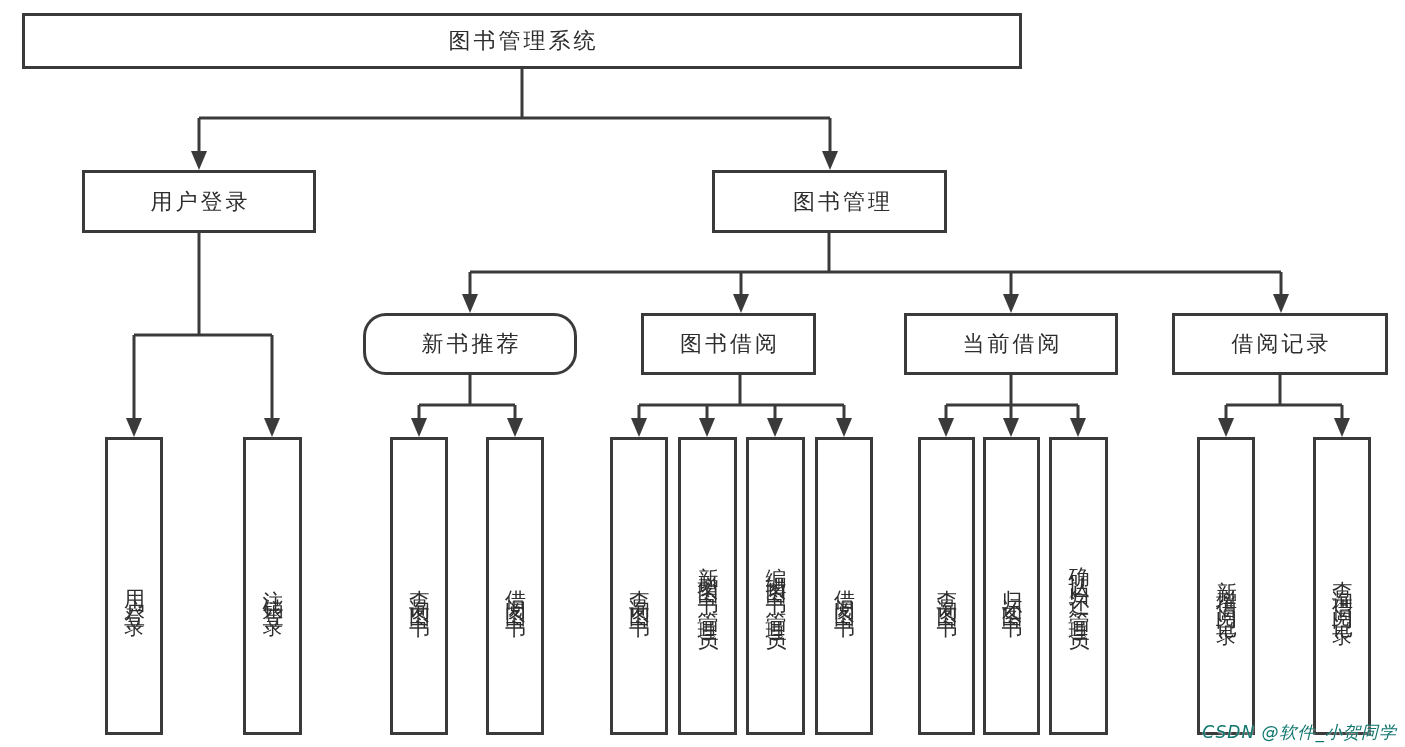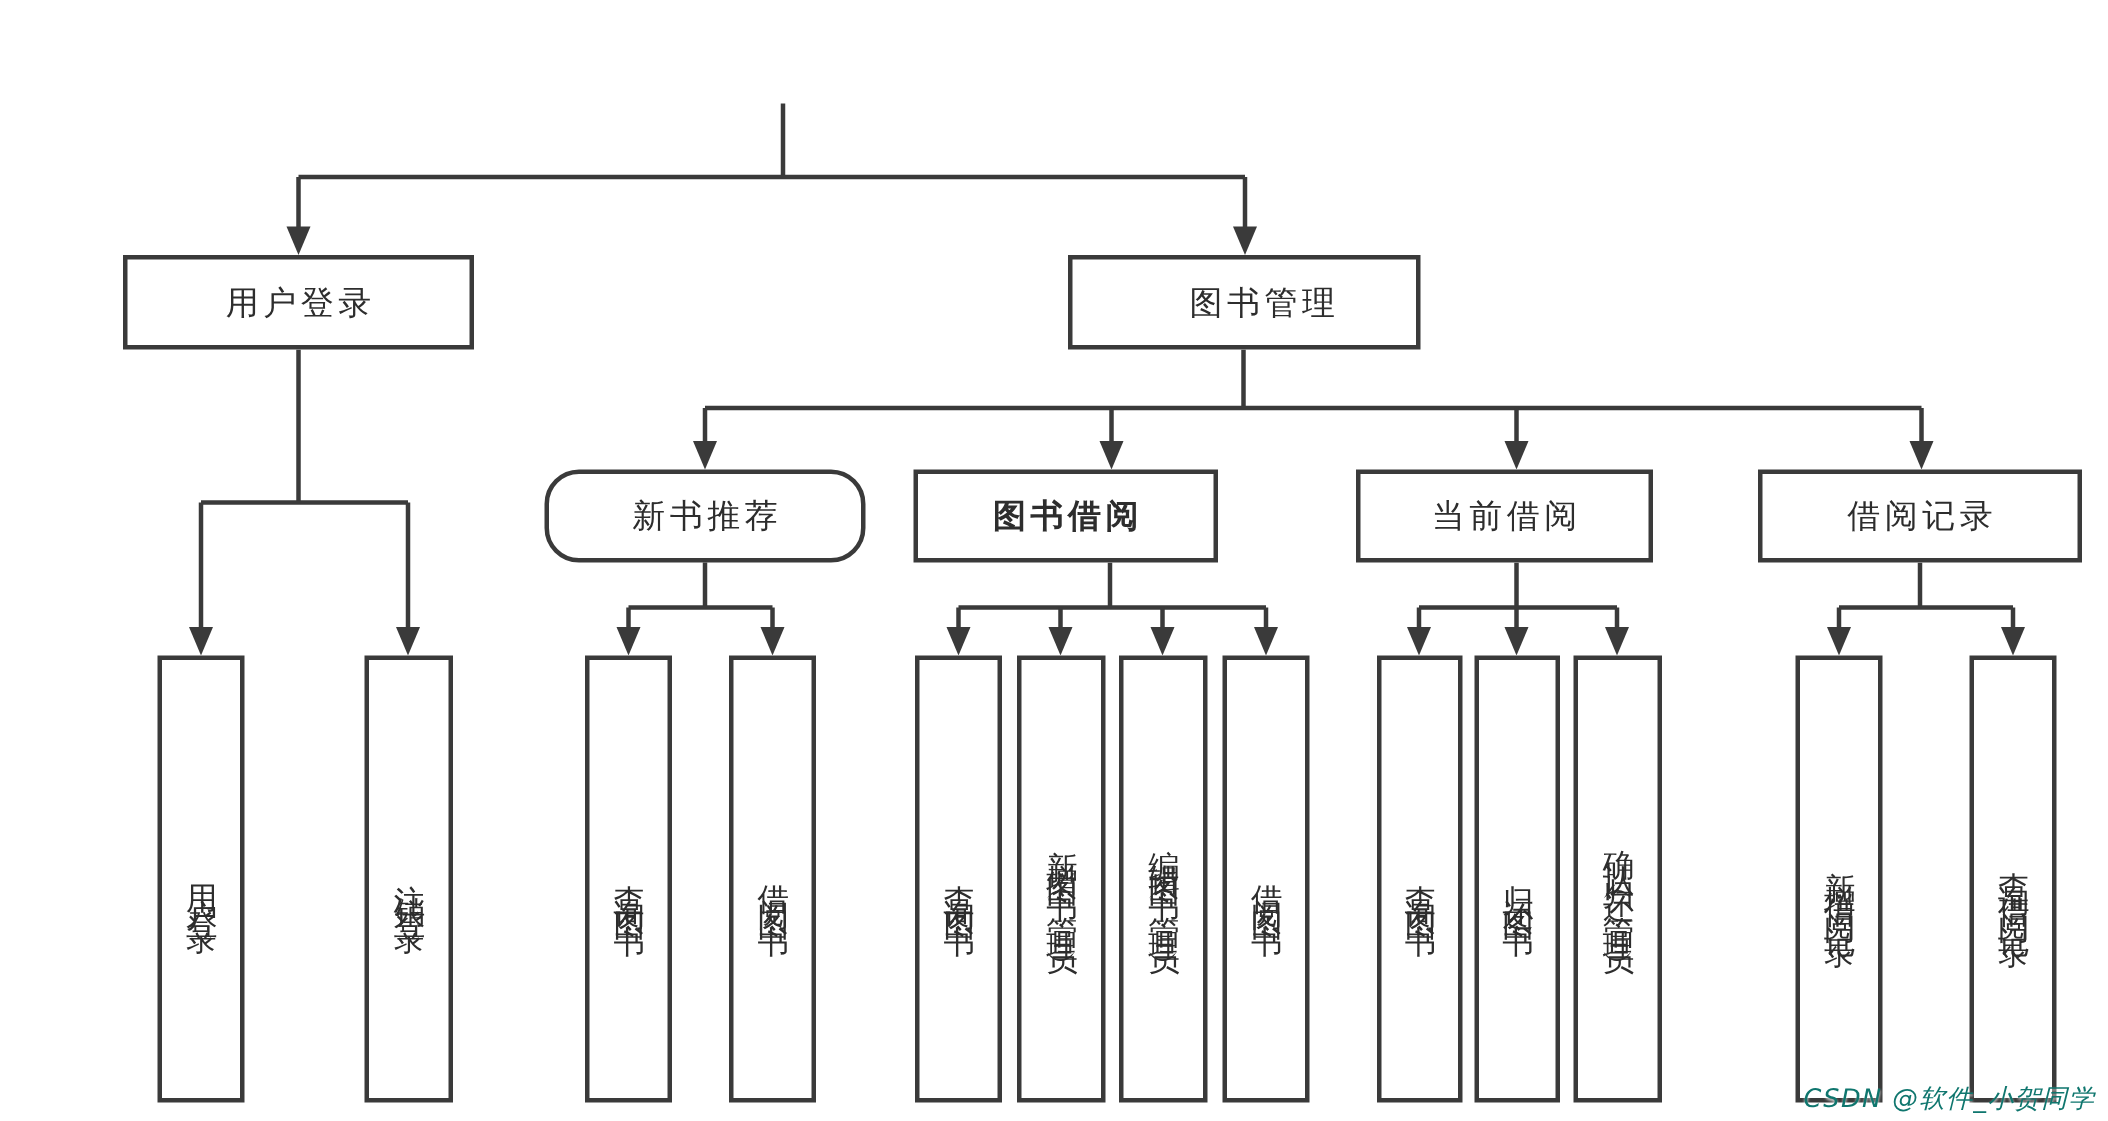--- a/index.html
+++ b/index.html
@@ -118,35 +118,38 @@
       <polygon points="1070,418 1086,418 1078,437"></polygon>
 
     <path d="M1280,375 V405"></path>
     <path d="M1226,405 H1342"></path>
     <path d="M1226,405 V420"></path>
       <polygon points="1218,418 1234,418 1226,437"></polygon>
     <path d="M1342,405 V420"></path>
       <polygon points="1334,418 1350,418 1342,437"></polygon>
   </svg>
 
+  <div class="node h" style="left:22px; top:13px; width:1000px; height:56px;">
+    <span>图书管理系统</span>
+  </div>
 
   <div class="node h" style="left:82px; top:170px; width:234px; height:63px;">
     <span>用户登录</span>
   </div>
   <div class="node h" style="left:712px; top:170px; width:235px; height:63px;padding-left:24px;">
     <span>图书管理</span>
   </div>
 
   <div class="node h" style="left:363px; top:313px; width:214px; height:62px;border-radius:23px;">
     <span>新书推荐</span>
   </div>
-  <div class="node h" style="left:609px; top:313px; width:203px; height:62px;font-weight:bold;">
+  <div class="node h" style="left:641px; top:313px; width:175px; height:62px;">
     <span>图书借阅</span>
   </div>
-  <div class="node h" style="left:904px; top:313px; width:198px; height:62px;">
+  <div class="node h" style="left:904px; top:313px; width:214px; height:62px;">
     <span>当前借阅</span>
   </div>
   <div class="node h" style="left:1172px; top:313px; width:216px; height:62px;">
     <span>借阅记录</span>
   </div>
 
   <div class="node v" style="left:105px; top:437px; width:58px; height:298px;">
     <span>用户登录</span>
   </div>
   <div class="node v" style="left:243px; top:437px; width:59px; height:298px;">

